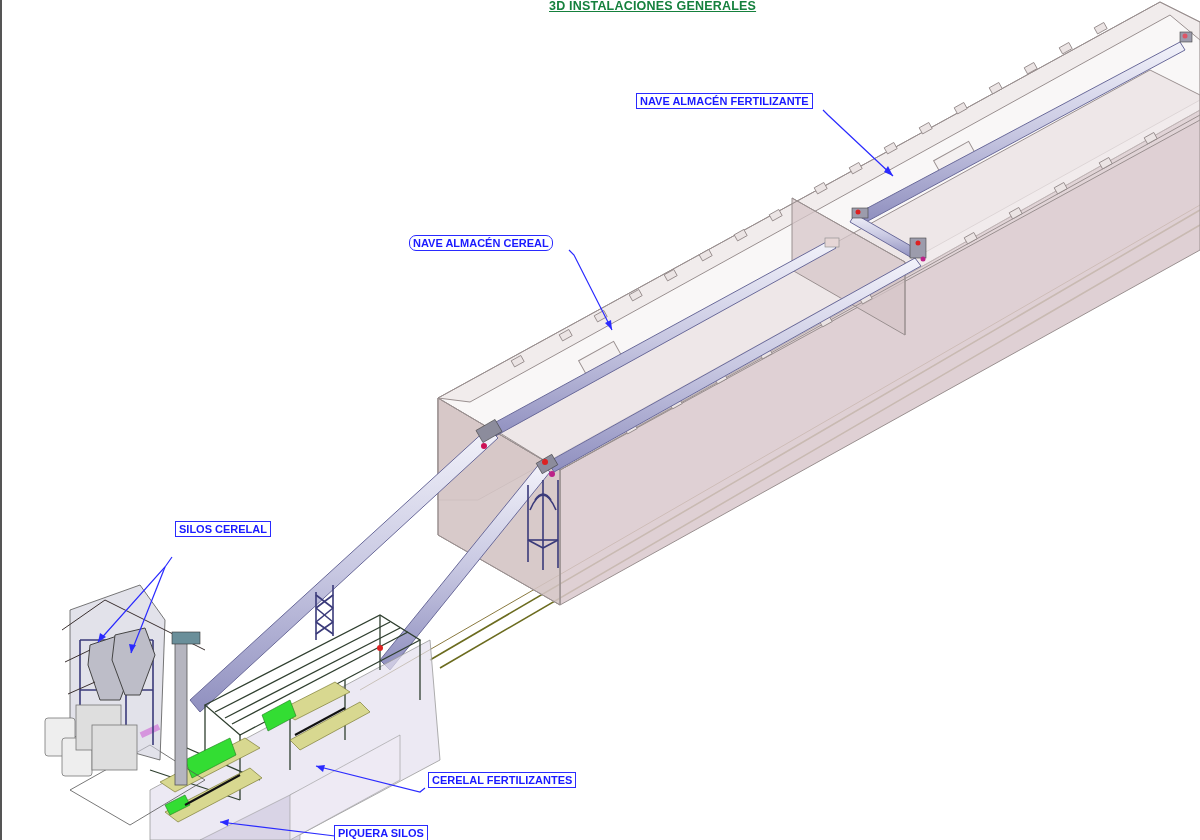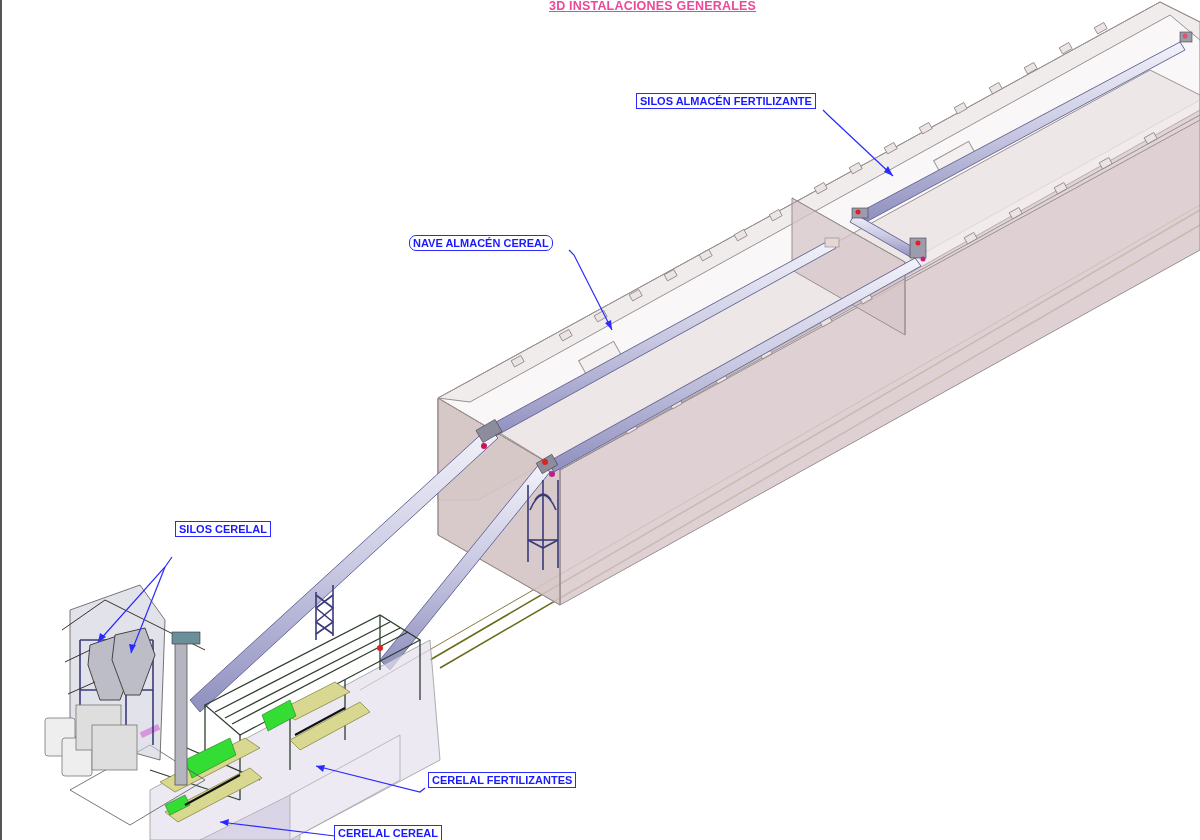--- a/index.html
+++ b/index.html
@@ -2,21 +2,21 @@
 <html><head>
 <meta charset="utf-8">
 <style>
   html, body { margin: 0; padding: 0; background: #ffffff; }
   body { width: 1200px; height: 840px; overflow: hidden; position: relative; font-family: "Liberation Sans", sans-serif; }
   .left-border { position: absolute; left: 0; top: 0; width: 2px; height: 840px; background: #555555; }
   #drawing { position: absolute; left: 0; top: 0; }
   .title {
     position: absolute; left: 549px; top: -1px;
     font-family: "Liberation Sans", sans-serif; font-weight: bold; font-size: 12.5px;
-    color: #ec4899; text-decoration: underline; letter-spacing: 0.2px; white-space: nowrap;
+    color: #15803d; text-decoration: underline; letter-spacing: 0.2px; white-space: nowrap;
   }
   .label {
     position: absolute; font-family: "Liberation Sans", sans-serif; font-weight: bold;
     font-size: 11px; color: #1a1aff; border: 1.5px solid #2a2aff; background: #ffffff;
     padding: 1px 3px 0 3px; line-height: 13px; white-space: nowrap;
   }
 </style>
 </head>
 <body>
 
@@ -230,17 +230,17 @@
     <polygon points="612,330 605,323 611,320"></polygon>
     <polygon points="98,642 100,633 106,637"></polygon>
     <polygon points="131,653 129,644 136,645"></polygon>
     <polygon points="316,766 325,765 323,772"></polygon>
     <polygon points="220,822 229,819 228,826"></polygon>
   </g>
 </svg>
 
 <div class="title">3D  INSTALACIONES GENERALES</div>
 
-<div class="label" style="left:636px; top:93px;">SILOS ALMACÉN FERTILIZANTE</div>
+<div class="label" style="left:636px; top:93px;">NAVE ALMACÉN FERTILIZANTE</div>
 <div class="label" style="left:409px; top:235px;border-radius:7px;">NAVE ALMACÉN CEREAL</div>
 <div class="label" style="left:175px; top:521px;">SILOS CERELAL</div>
 <div class="label" style="left:428px; top:772px;">CERELAL FERTILIZANTES</div>
-<div class="label" style="left:334px; top:825px;">CERELAL CEREAL</div>
+<div class="label" style="left:334px; top:825px;">PIQUERA SILOS</div>
 
 </body></html>

